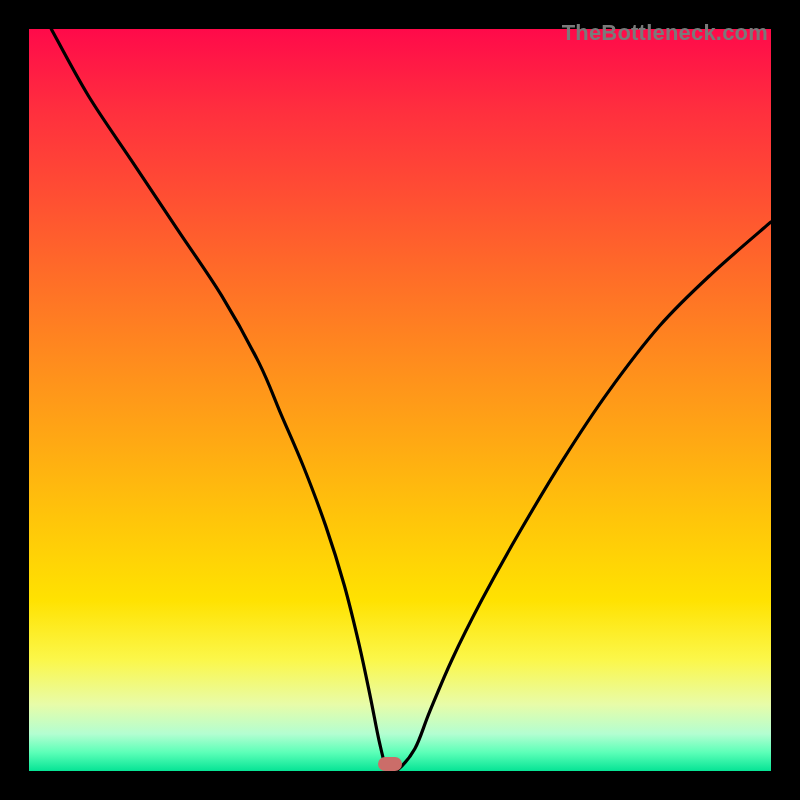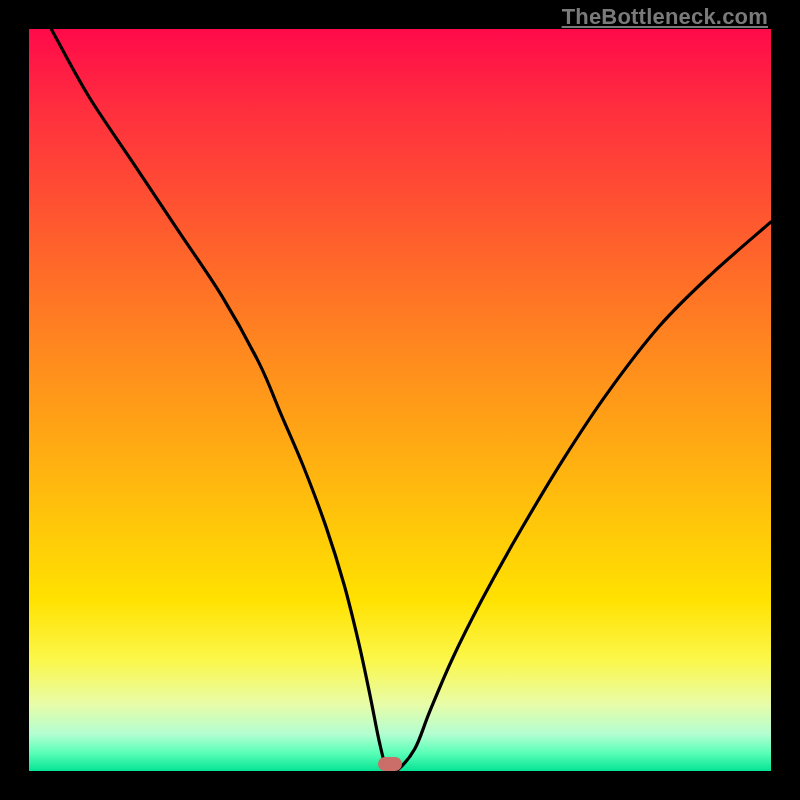--- a/index.html
+++ b/index.html
@@ -41,29 +41,28 @@
       #ffe201 77%,
       #fbf74a 85%,
       #e8fca8 91%,
       #b3fed1 95%,
       #5cffb8 97.5%,
       #06e495 100%
     );
   }
   .watermark {
     position: absolute;
-    top: 4px;
+    top: 20px;
     right: 32px;
     font-family: Arial, Helvetica, sans-serif;
     font-size: 22px;
     font-weight: 600;
     color: #7a7a7a;
     letter-spacing: 0.2px;
     user-select: none;
-    text-decoration: underline;
   }
   .marker {
     position: absolute;
     width: 24px;
     height: 14px;
     border-radius: 7px;
     background: #cb6d69;
     transform: translate(-50%, -50%);
   }
   svg.curve {

